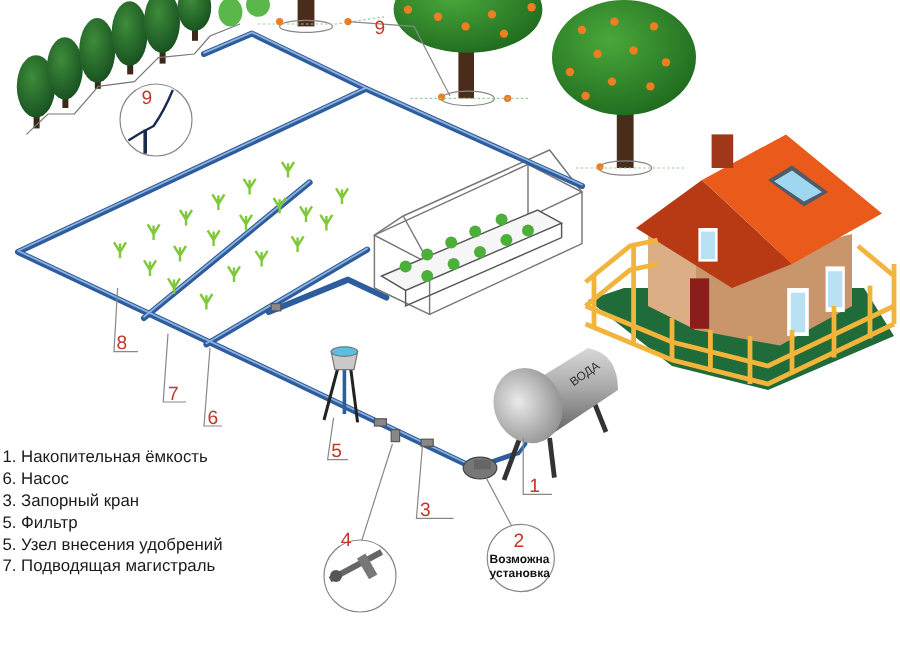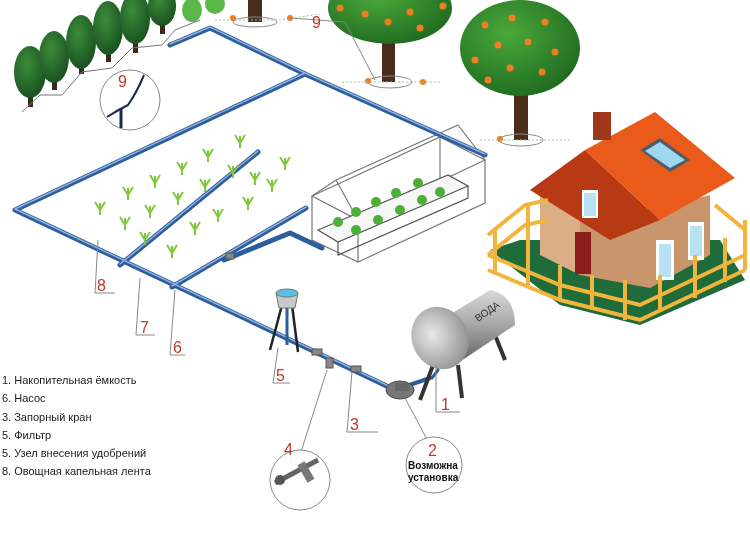--- a/index.html
+++ b/index.html
@@ -1,19 +1,19 @@
 <!DOCTYPE html>
 <html><head>
 <meta charset="utf-8">
 <style>
   html, body { margin:0; padding:0; background:#ffffff; }
   body { width:750px; height:538px; position:relative; overflow:hidden; font-family:"Liberation Sans", sans-serif; }
   #scene { position:absolute; left:0; top:0; width:750px; height:538px; }
   .legend { position:absolute; left:2px; top:371px; margin:0; padding:0; list-style:none; }
-  .legend li { font-size:11px; line-height:18.3px; color:#1a1a1a; white-space:nowrap; }
+  .legend li { font-size:14px; line-height:18.3px; color:#1a1a1a; white-space:nowrap; }
   .callout-num { font-family:"Liberation Sans", sans-serif; font-size:16px; fill:#c0392b; }
   .callout-note { font-family:"Liberation Sans", sans-serif; font-size:10px; font-weight:bold; fill:#111; }
   .tank-label { font-family:"Liberation Sans", sans-serif; font-size:10px; fill:#333; }
 </style>
 </head>
 <body>
 
 <svg id="scene" viewBox="0 0 750 538" xmlns="http://www.w3.org/2000/svg">
   <defs>
     <linearGradient id="tankGrad" x1="0" y1="0" x2="0" y2="1">
@@ -277,14 +277,14 @@
   <text class="callout-num" x="97" y="291">8</text>
   <text class="callout-num" x="312" y="28">9</text>
 </svg>
 
 <ul class="legend">
   <li>1. Накопительная ёмкость</li>
   <li>6. Насос</li>
   <li>3. Запорный кран</li>
   <li>5. Фильтр</li>
   <li>5. Узел внесения удобрений</li>
-  <li>8. Овощная капельная лента</li>
+  <li>7. Подводящая магистраль</li>
 </ul>
 
 </body></html>

